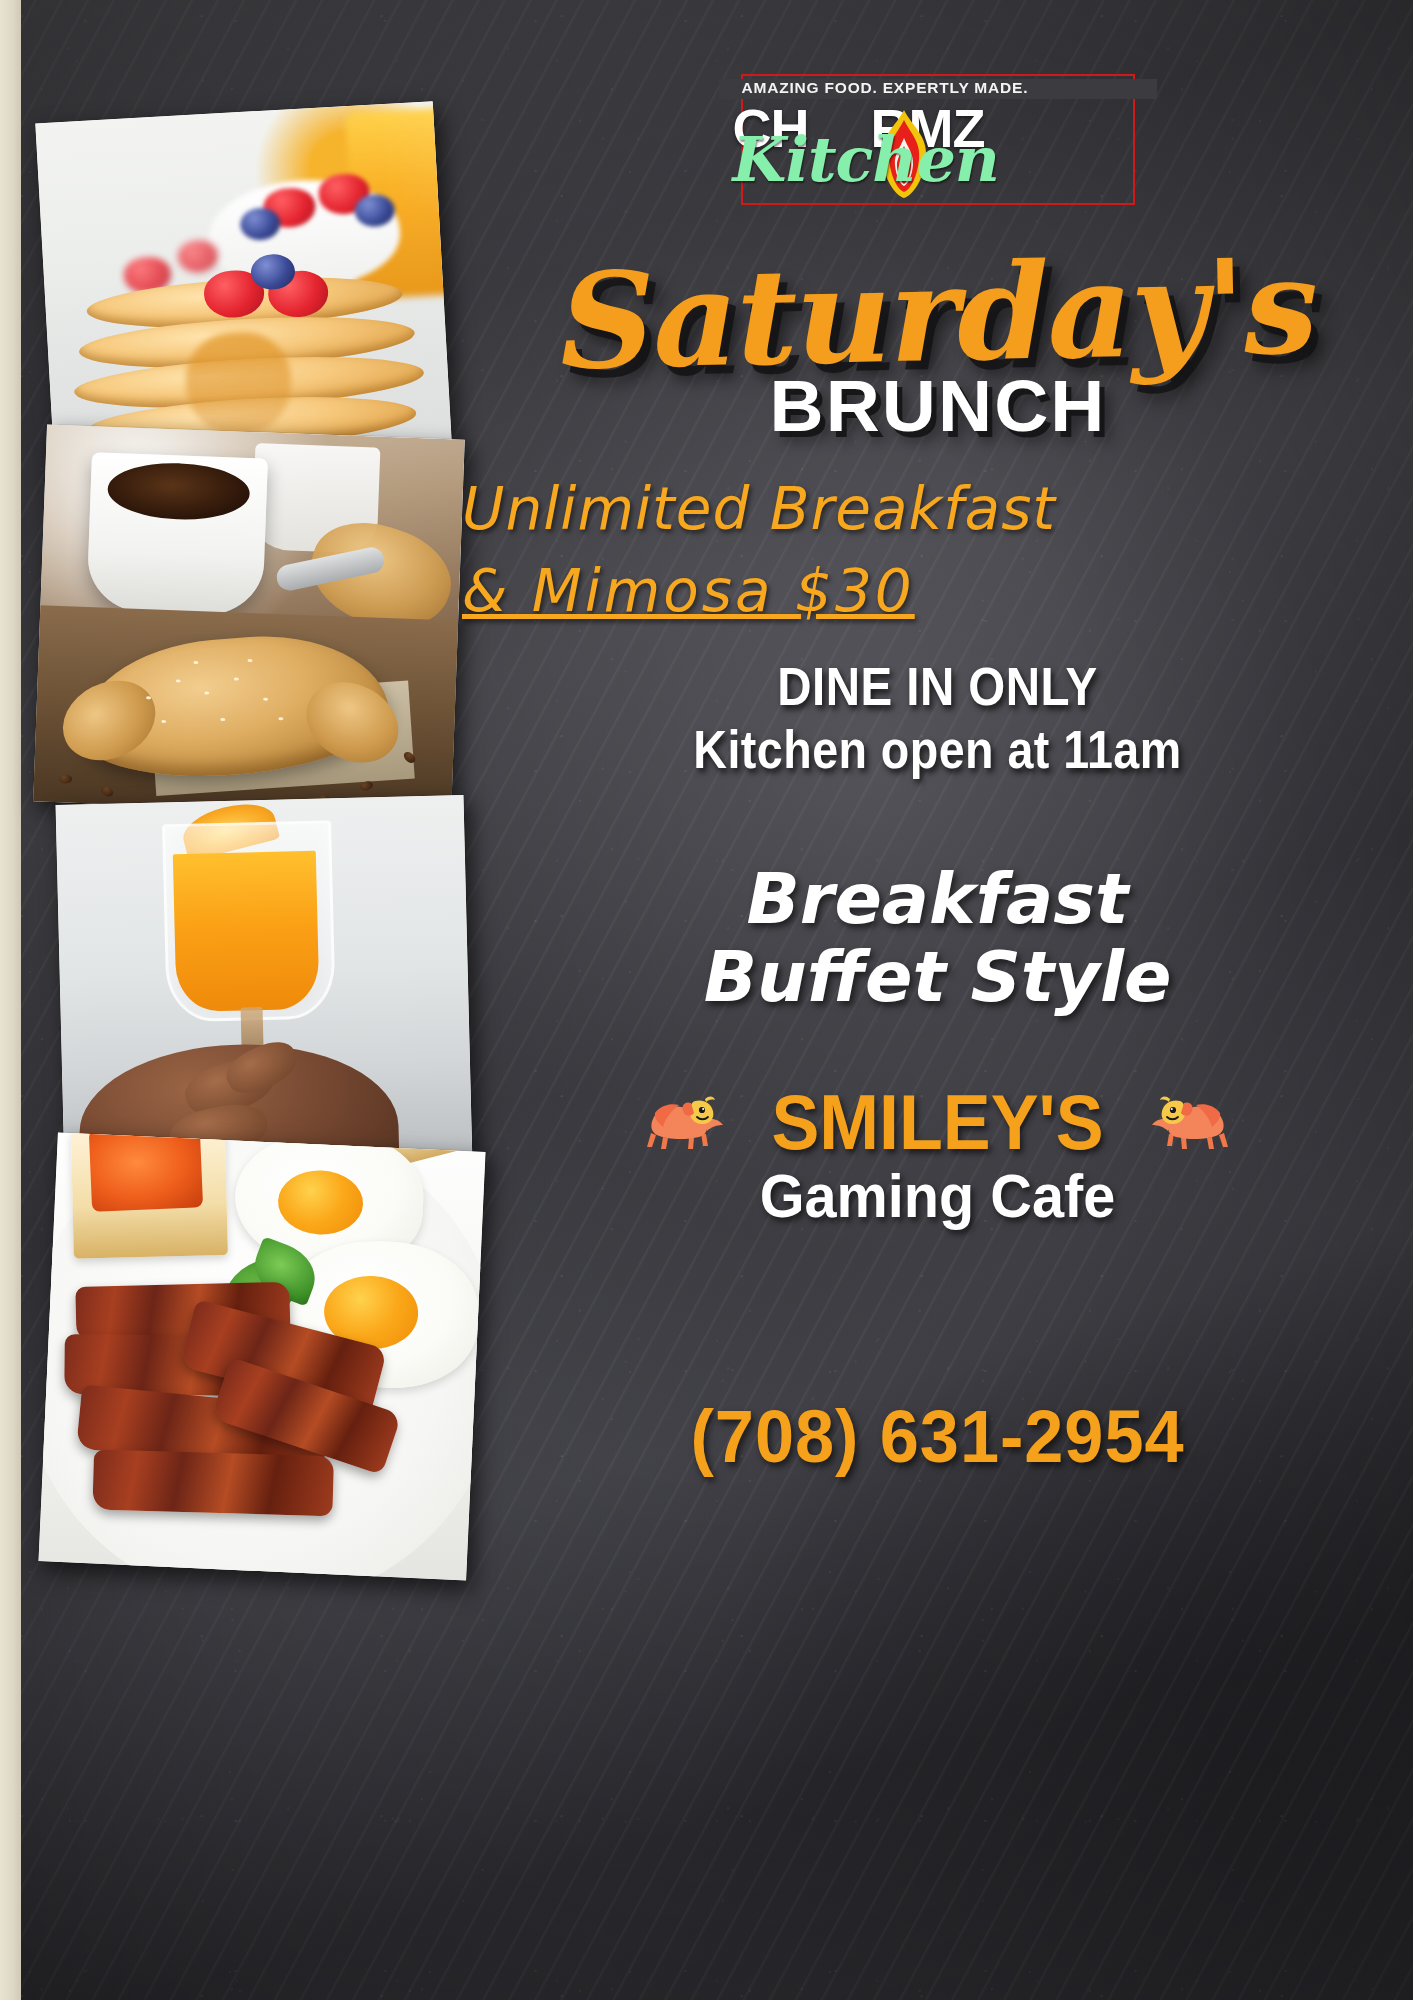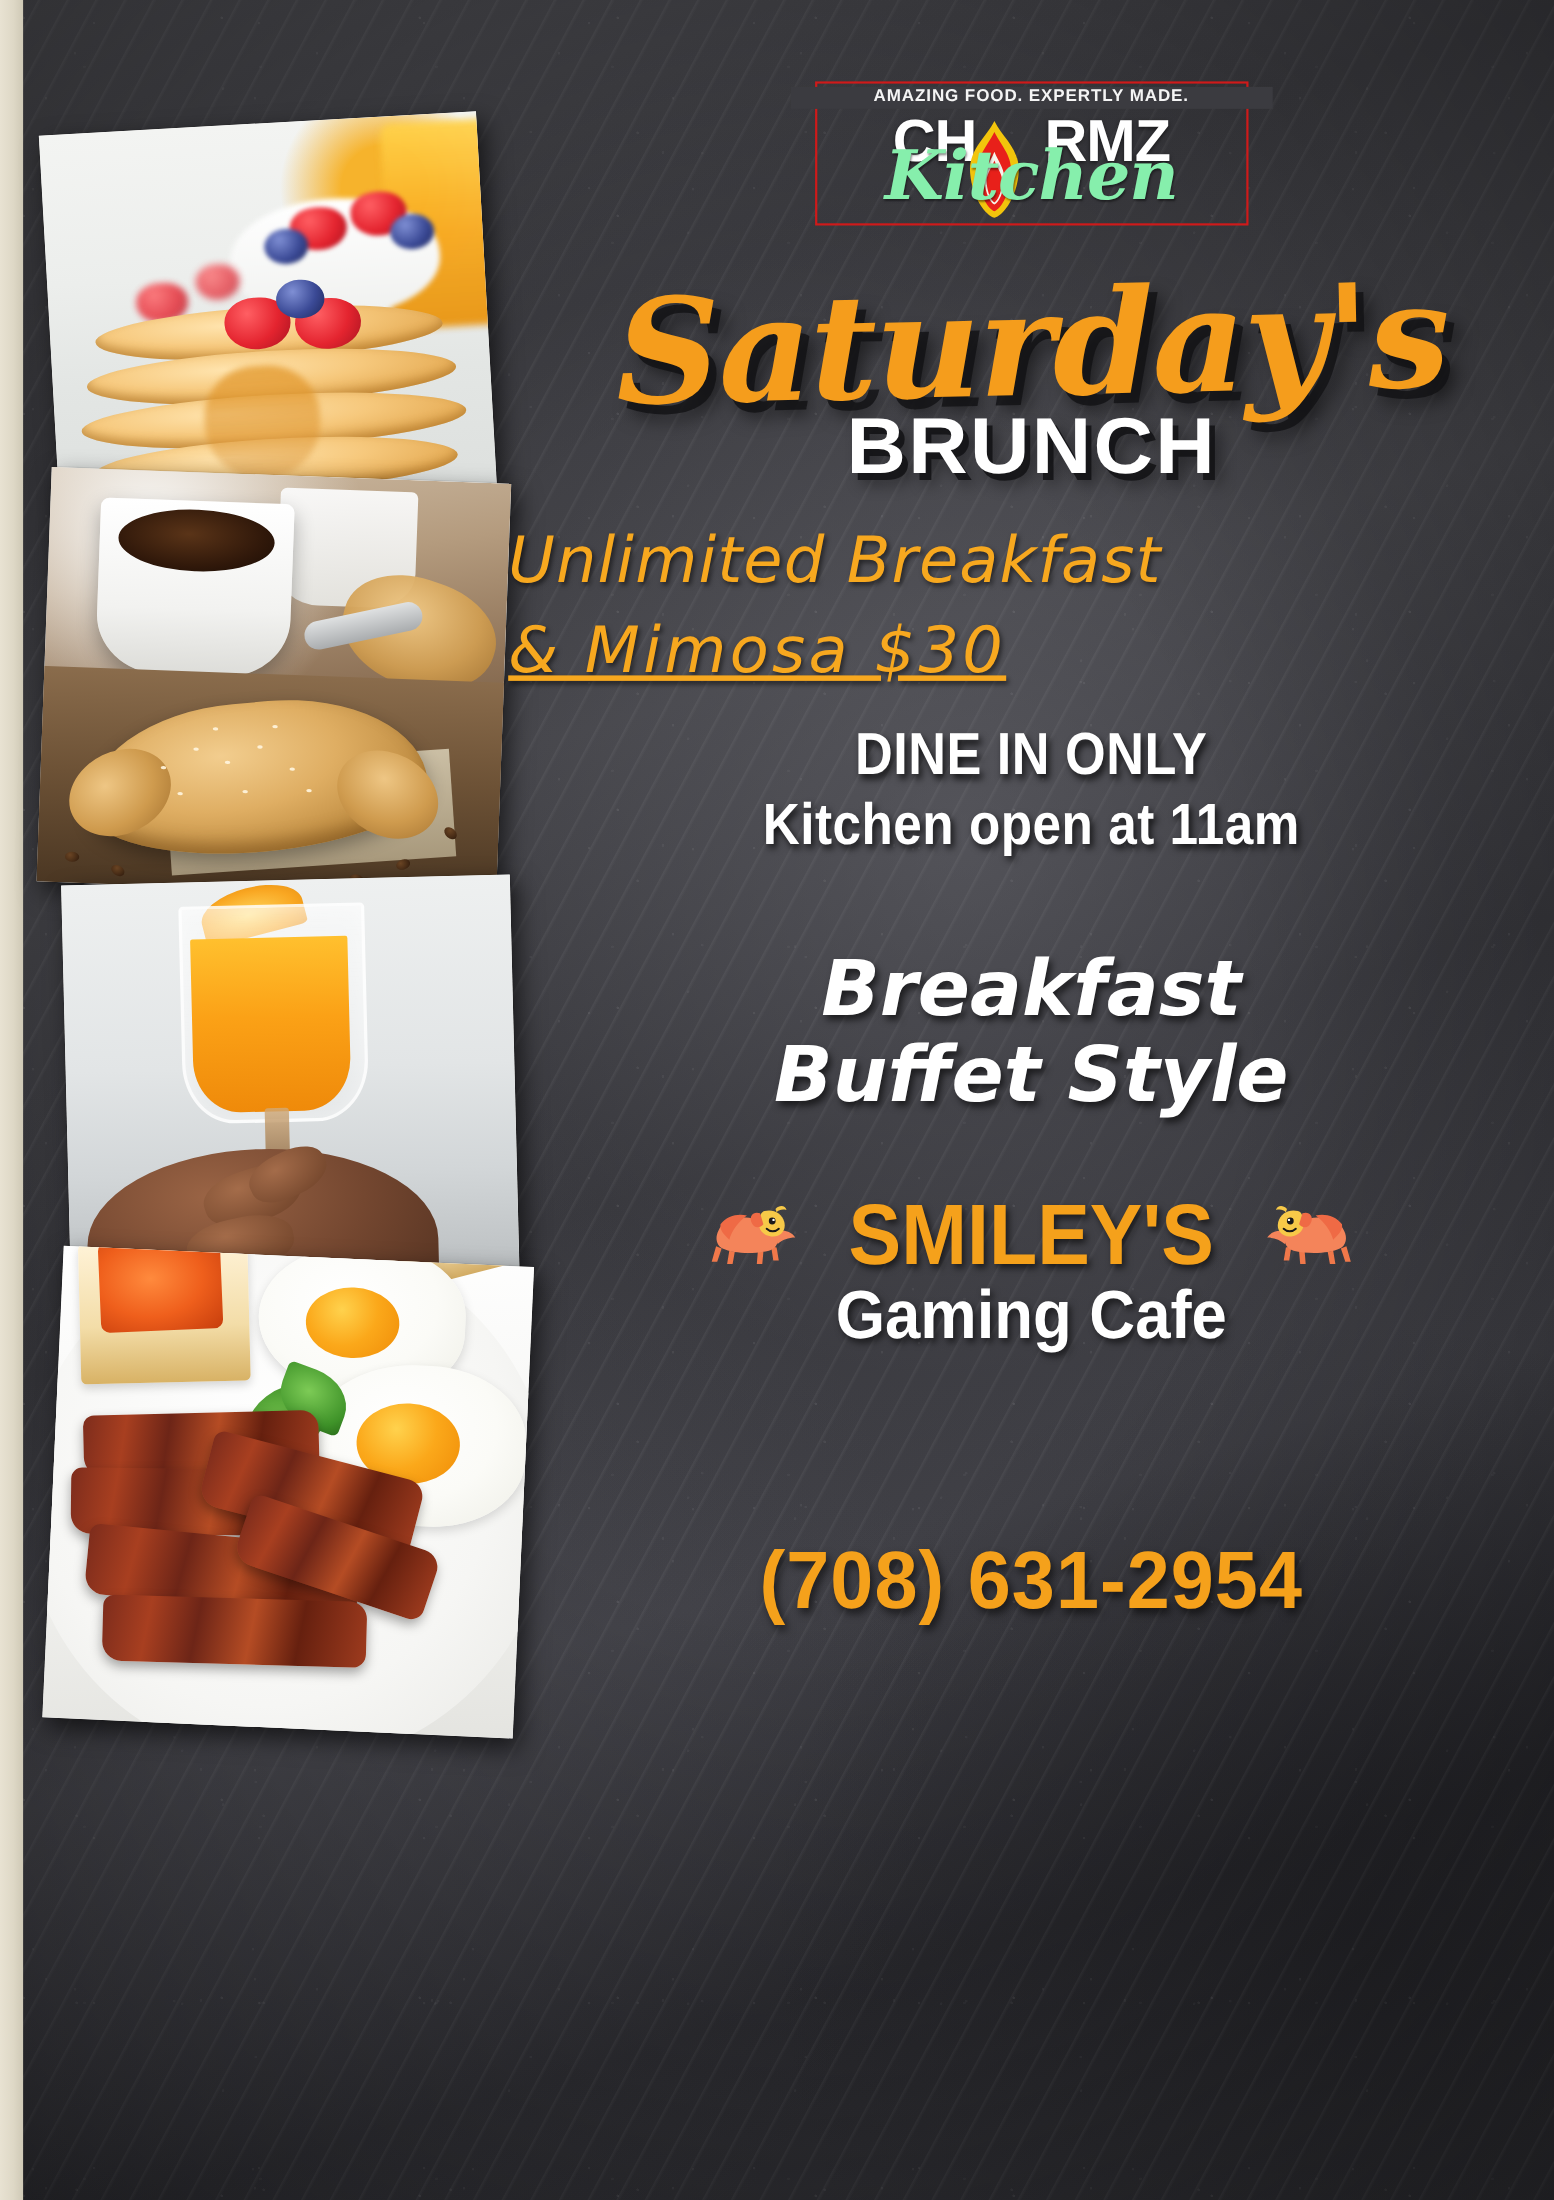--- a/index.html
+++ b/index.html
@@ -258,21 +258,21 @@
           background:linear-gradient(100deg,#7d2c1c 0%,#a83f20 18%,#6d2517 36%,#b54c24 56%,#66200f 74%,#9e3b1e 100%);
           border-radius:10px 16px 12px 18px;
           box-shadow:0 5px 11px rgba(0,0,0,.34); }
 
   
   .content{ position:absolute; left:462px; top:0; width:951px; height:2000px; }
 
   
   .logo{
     position:absolute; left:50%; top:78px; transform:translateX(-50%);
-    width:410px; text-align:center;
+    width:410px; 
   }
   .logo .frame{
     position:absolute; left:8px; right:8px; top:-4px; bottom:-14px;
     border:2px solid #cf1a1a;
     pointer-events:none;
   }
   .logo .frame::before,.logo .frame::after{
     content:""; position:absolute; top:22px; height:2px; background:#000;
   }
   .logo .tagline{

